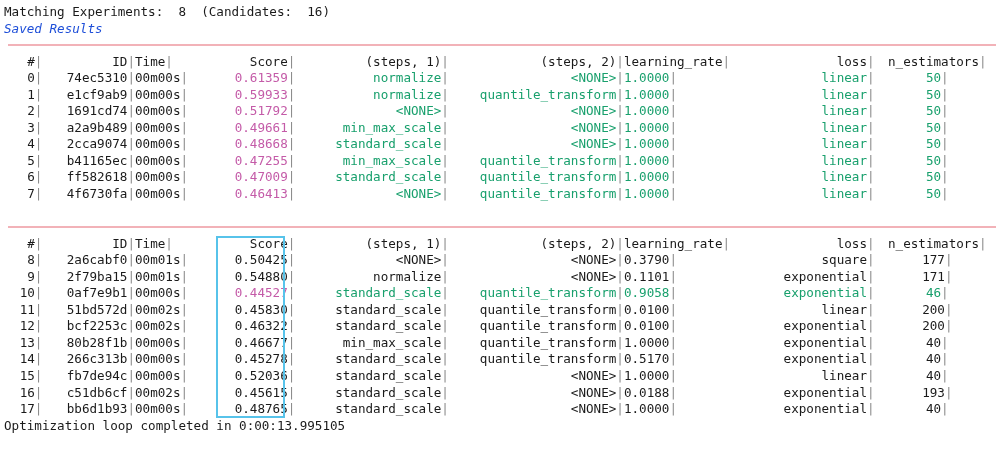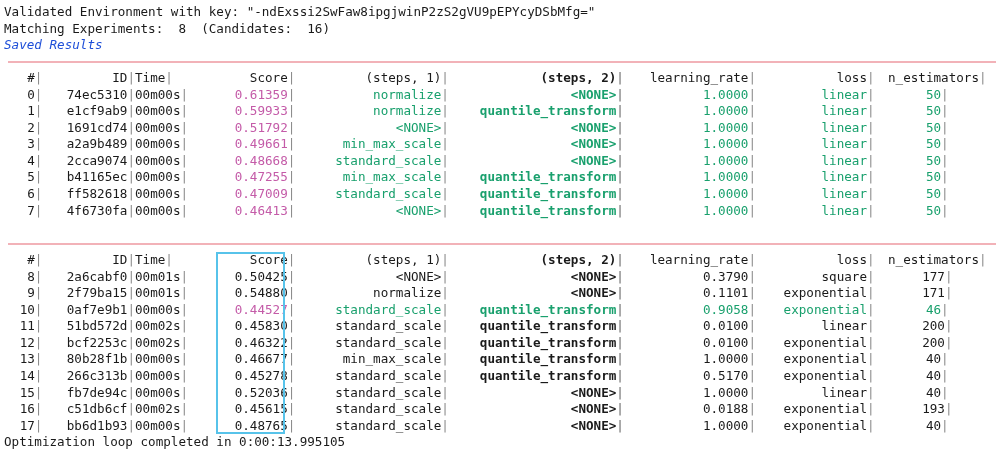--- a/index.html
+++ b/index.html
@@ -64,22 +64,22 @@
     overflow: hidden;
     font-variant-numeric: tabular-nums;
   }
 
   
   .c-num   { width: 34px;  text-align: right; }
   .c-id    { width: 82px;  text-align: right; }
   .c-time  { width: 64px;  text-align: left; }
   .c-score { width: 78px;  text-align: right; }
   .c-s1    { width: 136px; text-align: right; }
-  .c-s2    { width: 155px; text-align: right; font-weight: bold; }
-  .c-lr    { width: 117px; text-align: right; }
+  .c-s2    { width: 155px; text-align: right; }
+  .c-lr    { width: 117px; }
   .c-loss  { width: 105px; text-align: right; }
   .c-ne    { width: 111px; text-align: center; }
 
   .bar { color: #8c8c8c; }
 
   .hdr td { color: #1a1a1a; }
 
   .v-score { color: #c45ba8; margin-top: 30px; }
   .v-green { color: #19a06d; }
 
@@ -99,21 +99,20 @@
     z-index: 5;
   }
 
   .spacer { height: 16.55px; }
 </style>
 </head>
 <body>
 
 <div class="term">
 
-  <div class="line">Validated Environment with key: "-ndExssi2SwFaw8ipgjwinP2zS2gVU9pEPYcyDSbMfg="</div>
   <div class="line">Matching Experiments:  8  (Candidates:  16)</div>
 
   <div class="line red-head">Saved Results</div>
 
   <div class="rule"></div>
 
   <div>
     <table class="grid">
       <tbody id="tbl-0">
           <tr class="hdr">

